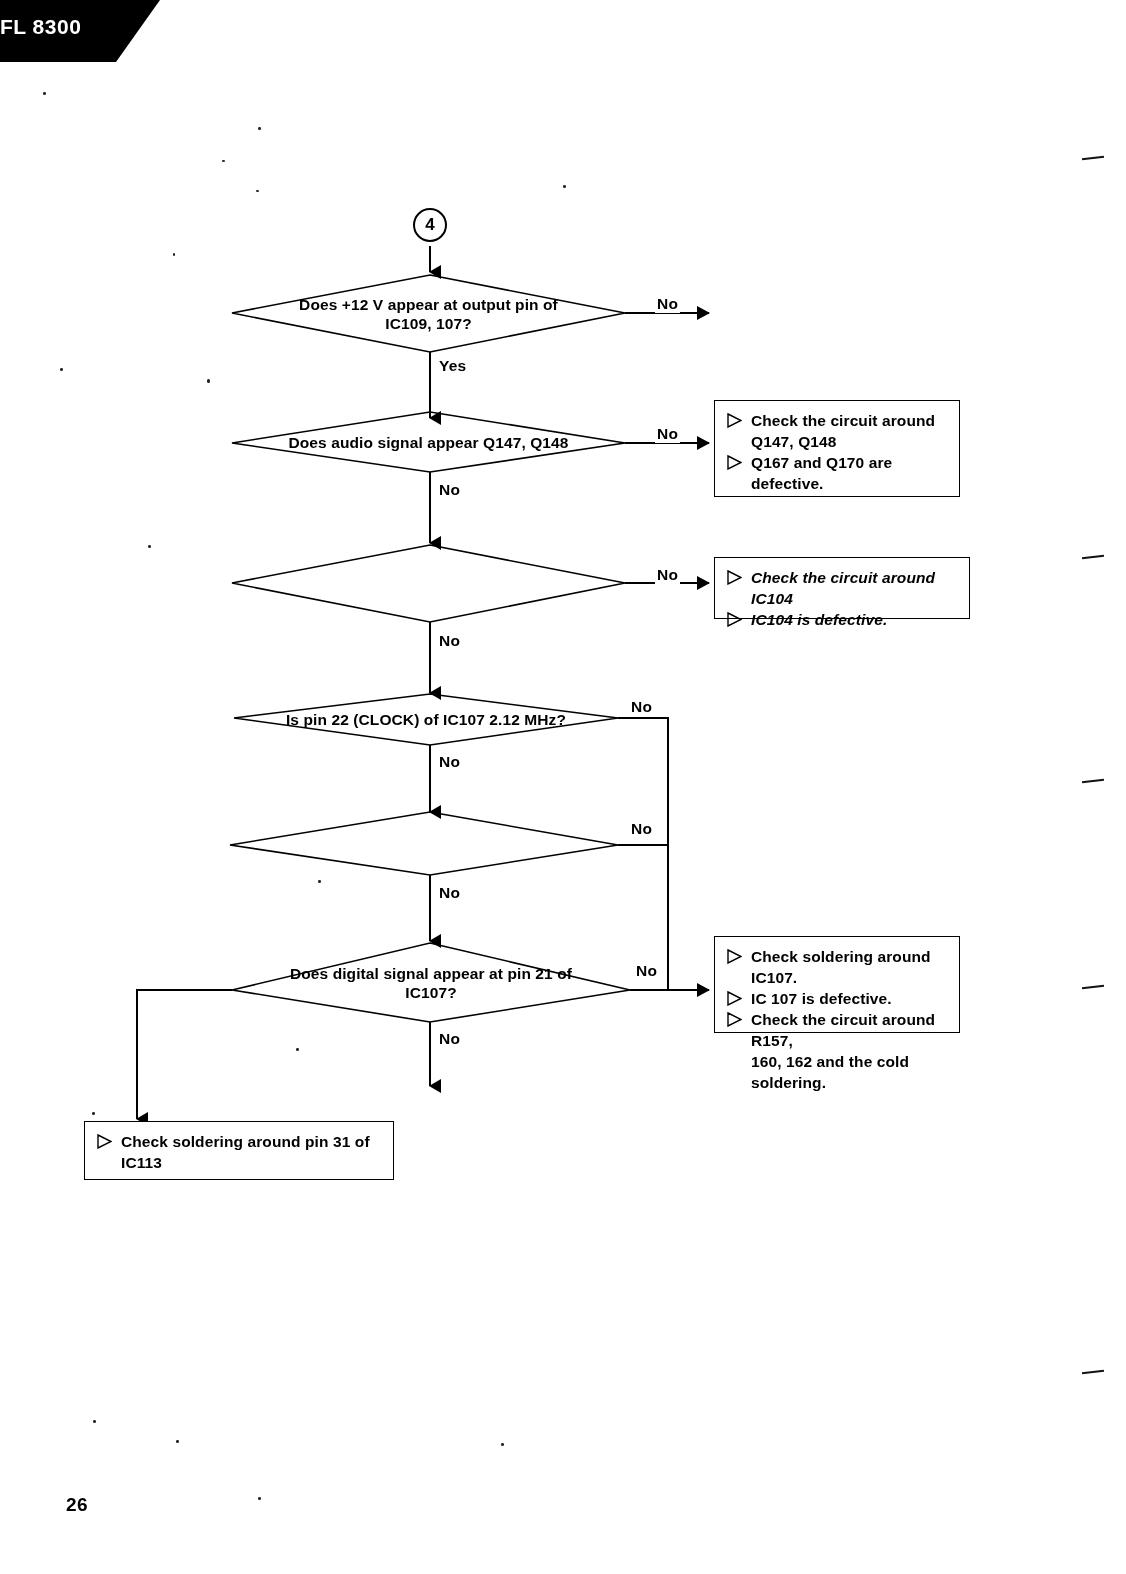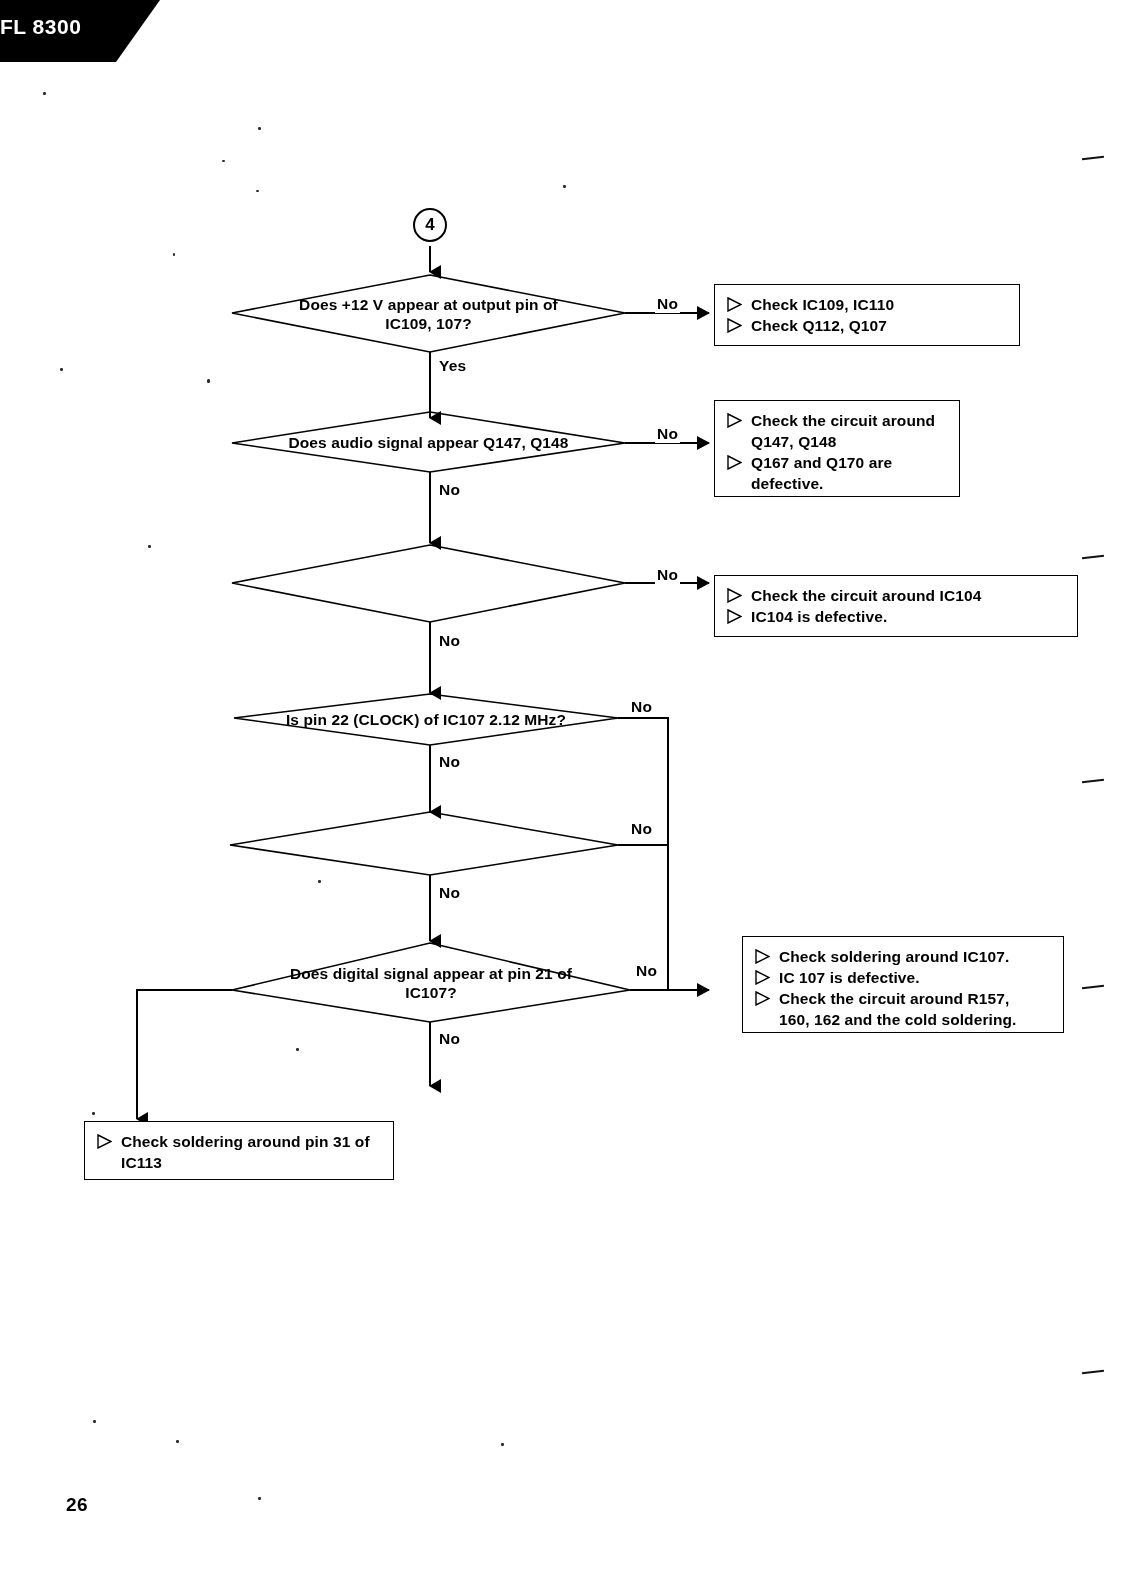--- a/index.html
+++ b/index.html
@@ -187,38 +187,20 @@
 
   <div class="branch-label" style="left:629px;top:698px;">No</div>
   <div class="branch-label" style="left:437px;top:753px;">No</div>
 
   <div class="branch-label" style="left:629px;top:820px;">No</div>
   <div class="branch-label" style="left:437px;top:884px;">No</div>
 
   <div class="branch-label" style="left:634px;top:962px;">No</div>
   <div class="branch-label" style="left:437px;top:1030px;">No</div>
 
-  <div class="action-box" style="left:714px;top:284px;width:306px;height:62px;">
-    <div class="action-line">
-      <span class="bullet-tri">
-        <svg width="15" height="15" viewBox="0 0 15 15">
-            <polygon points="1,1 14,7.5 1,14" fill="none" stroke="#000" stroke-width="1.4"></polygon>
-          </svg>
-      </span>
-      <span class="action-text">Check IC109, IC110</span>
-    </div>
-    <div class="action-line">
-      <span class="bullet-tri">
-        <svg width="15" height="15" viewBox="0 0 15 15">
-            <polygon points="1,1 14,7.5 1,14" fill="none" stroke="#000" stroke-width="1.4"></polygon>
-          </svg>
-      </span>
-      <span class="action-text">Check Q112, Q107</span>
-    </div>
-  </div>
 
   <div class="action-box" style="left:714px;top:400px;width:246px;height:97px;">
     <div class="action-line">
       <span class="bullet-tri">
         <svg width="15" height="15" viewBox="0 0 15 15">
             <polygon points="1,1 14,7.5 1,14" fill="none" stroke="#000" stroke-width="1.4"></polygon>
           </svg>
       </span>
       <span class="action-text">Check the circuit around</span>
     </div>
@@ -233,40 +215,40 @@
           </svg>
       </span>
       <span class="action-text">Q167 and Q170 are</span>
     </div>
     <div class="action-line">
       <span class="bullet-spacer"></span>
       <span class="action-text">defective.</span>
     </div>
   </div>
 
-  <div class="action-box" style="left:714px;top:575px;width:364px;height:62px;">
+  <div class="action-box" style="left:714px;top:557px;width:256px;height:62px;font-style:italic;">
     <div class="action-line">
       <span class="bullet-tri">
         <svg width="15" height="15" viewBox="0 0 15 15">
             <polygon points="1,1 14,7.5 1,14" fill="none" stroke="#000" stroke-width="1.4"></polygon>
           </svg>
       </span>
       <span class="action-text">Check the circuit around IC104</span>
     </div>
     <div class="action-line">
       <span class="bullet-tri">
         <svg width="15" height="15" viewBox="0 0 15 15">
             <polygon points="1,1 14,7.5 1,14" fill="none" stroke="#000" stroke-width="1.4"></polygon>
           </svg>
       </span>
       <span class="action-text">IC104 is defective.</span>
     </div>
   </div>
 
-  <div class="action-box" style="left:714px;top:936px;width:322px;height:97px;margin-left:28px;">
+  <div class="action-box" style="left:714px;top:936px;width:246px;height:97px;">
     <div class="action-line">
       <span class="bullet-tri">
         <svg width="15" height="15" viewBox="0 0 15 15">
             <polygon points="1,1 14,7.5 1,14" fill="none" stroke="#000" stroke-width="1.4"></polygon>
           </svg>
       </span>
       <span class="action-text">Check soldering around IC107.</span>
     </div>
     <div class="action-line">
       <span class="bullet-tri">

